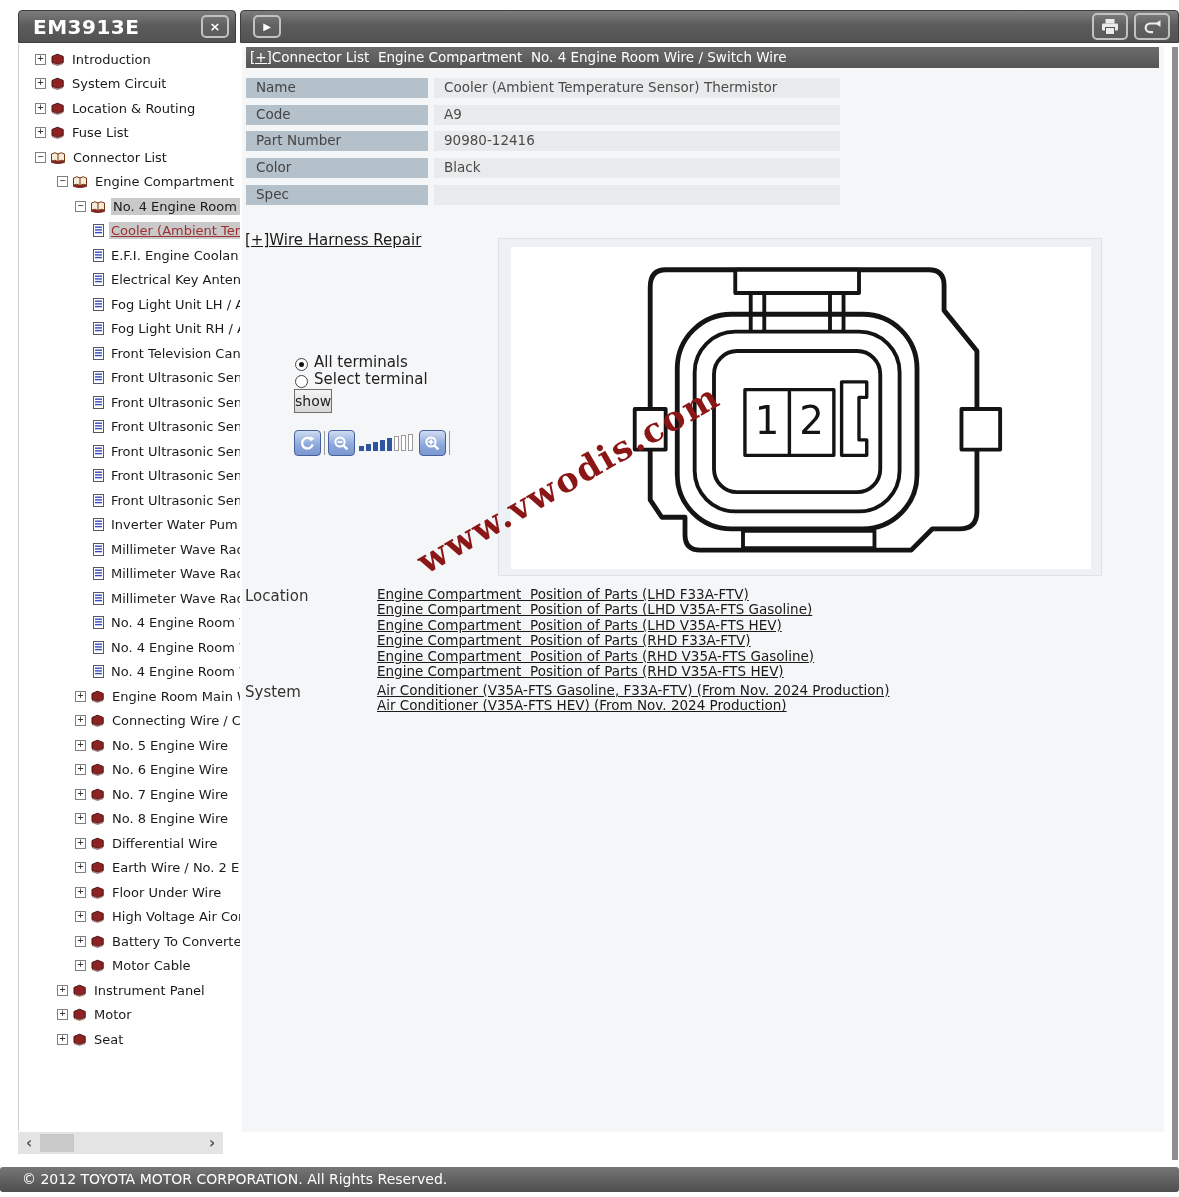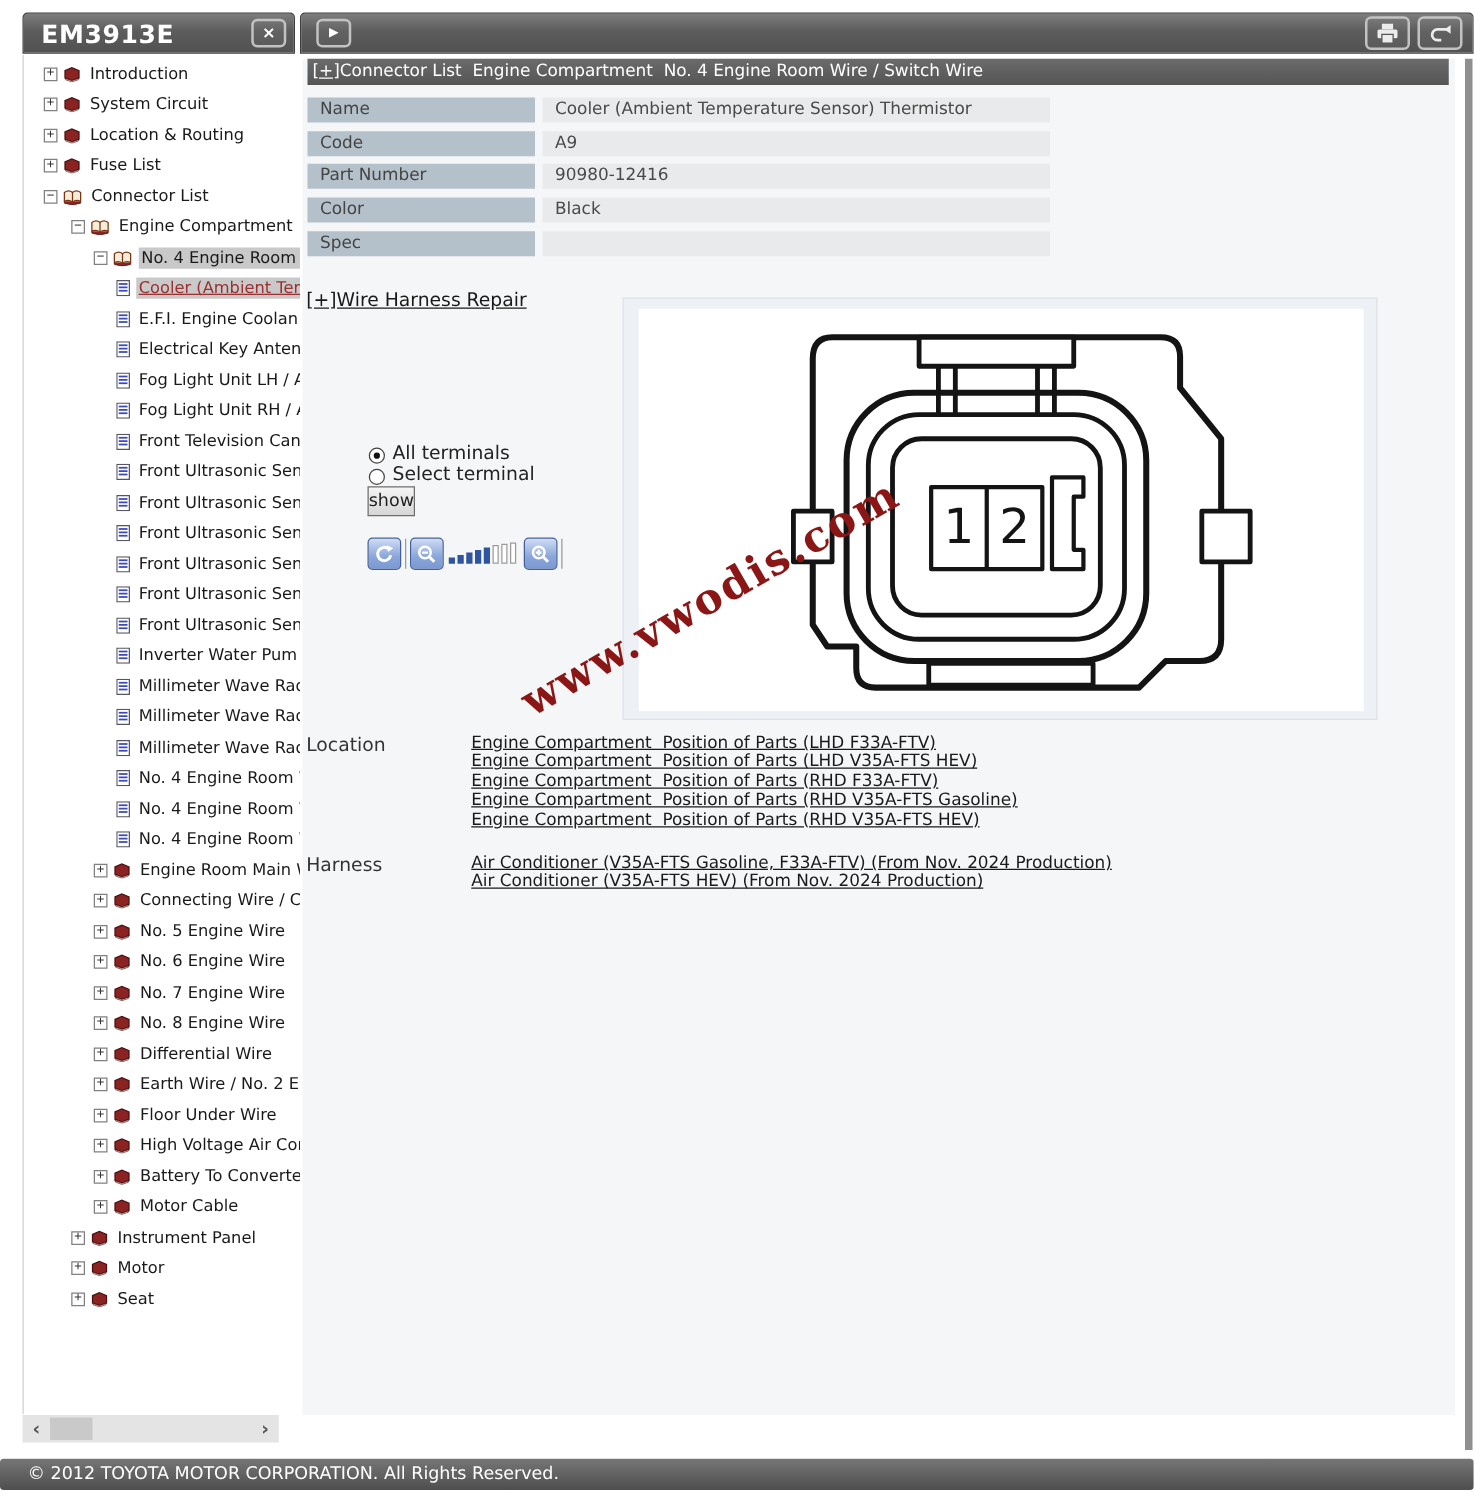--- a/index.html
+++ b/index.html
@@ -668,27 +668,28 @@
           <text x="321" y="186" font-size="40" fill="#141414" text-anchor="middle">2</text>
         </svg>
       </div>
     </div>
 
     <div id="watermark">www.vwodis.com</div>
 
     <div class="ref-label" style="top:540px;">Location</div>
     <div class="ref-links" style="top:540px;" id="location-links">
         <a>Engine Compartment  Position of Parts (LHD F33A-FTV)</a>
+        <a>Engine Compartment  Position of Parts (LHD V35A-FTS Gasoline)</a>
         <a>Engine Compartment  Position of Parts (LHD V35A-FTS HEV)</a>
         <a>Engine Compartment  Position of Parts (RHD F33A-FTV)</a>
         <a>Engine Compartment  Position of Parts (RHD V35A-FTS Gasoline)</a>
         <a>Engine Compartment  Position of Parts (RHD V35A-FTS HEV)</a>
       </div>
 
-    <div class="ref-label" style="top:636px;">Harness</div>
+    <div class="ref-label" style="top:636px;">System</div>
     <div class="ref-links" style="top:636px;" id="system-links">
         <a>Air Conditioner (V35A-FTS Gasoline, F33A-FTV) (From Nov. 2024 Production)</a>
         <a>Air Conditioner (V35A-FTS HEV) (From Nov. 2024 Production)</a>
       </div>
   </div>
 
   <div id="v-scrollbar"></div>
 
   <div id="footer">© 2012 TOYOTA MOTOR CORPORATION. All Rights Reserved.</div>
 </div>

